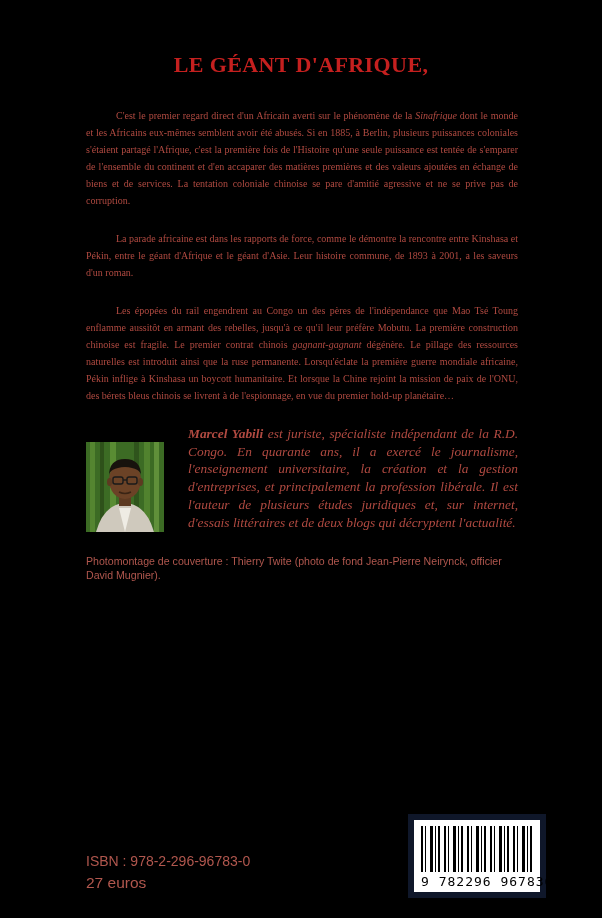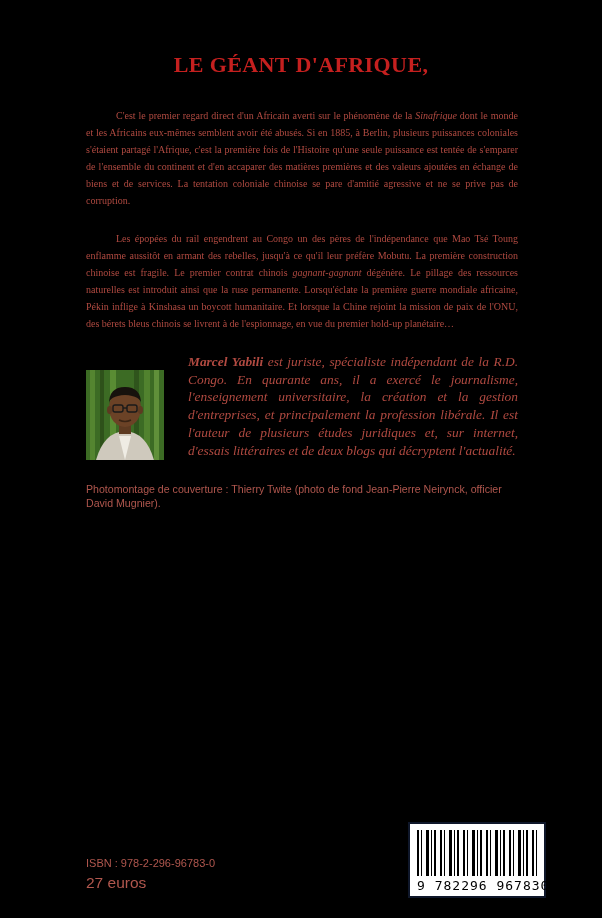--- a/index.html
+++ b/index.html
@@ -61,28 +61,28 @@
     line-height:14px;
     text-align:left;
   }
   
   .isbn-block {
     position:absolute;
     left:86px; bottom:26px;
     font-family:"Liberation Sans", sans-serif;
     color:#b1574e;
   }
-  .isbn-line { font-size:11px; margin-bottom:5px; }
+  .isbn-line { font-size:14px; margin-bottom:5px; }
   .price-line { font-size:15.5px; }
   .barcode-box {
     position:absolute;
     right:56px; bottom:20px;
     width:138px;
     background:#ffffff;
-    border:2px solid #0f172a;
+    border:6px solid #0f172a;
     padding:6px 7px 3px 7px;
     box-sizing:border-box;
     text-align:left;
   }
   .bars {
     height:46px;
     background-color:#fff;
     background-image:repeating-linear-gradient(90deg,
       #000 0px,  #000 2px,  #fff 2px,  #fff 4px,
       #000 4px,  #000 5px,  #fff 5px,  #fff 9px,
@@ -103,20 +103,21 @@
 <body>
 
 <div class="page">
 
   <div class="title">
     <div>LE GÉANT D'AFRIQUE,</div>
   </div>
 
   <div class="content">
     <p><span>C'est le premier regard direct d'un Africain averti sur le phénomène de la </span><span style="font-style: italic;">Sinafrique</span><span> dont le monde et les Africains eux-mêmes semblent avoir été abusés. Si en 1885, à Berlin, plusieurs puissances coloniales s'étaient partagé l'Afrique, c'est la première fois de l'Histoire qu'une seule puissance est tentée de s'emparer de l'ensemble du continent et d'en accaparer des matières premières et des valeurs ajoutées en échange de biens et de services. La tentation coloniale chinoise se pare d'amitié agressive et ne se prive pas de corruption.</span></p>
+    <p><span>La parade africaine est dans les rapports de force, comme le démontre la rencontre entre Kinshasa et Pékin, entre le géant d'Afrique et le géant d'Asie. Leur histoire commune, de 1893 à 2001, a les saveurs d'un roman.</span></p>
     <p><span>Les épopées du rail engendrent au Congo un des pères de l'indépendance que Mao Tsé Toung enflamme aussitôt en armant des rebelles, jusqu'à ce qu'il leur préfère Mobutu. La première construction chinoise est fragile. Le premier contrat chinois </span><span style="font-style: italic;">gagnant-gagnant</span><span> dégénère. Le pillage des ressources naturelles est introduit ainsi que la ruse permanente. Lorsqu'éclate la première guerre mondiale africaine, Pékin inflige à Kinshasa un boycott humanitaire. Et lorsque la Chine rejoint la mission de paix de l'ONU, des bérets bleus chinois se livrent à de l'espionnage, en vue du premier hold-up planétaire…</span></p>
   </div>
 
   <div class="bio-row">
     <div class="author-photo">
       <svg width="78" height="90" viewBox="0 0 78 90" xmlns="http://www.w3.org/2000/svg">
 
         <rect x="0" y="0" width="78" height="90" fill="#3c6b24"></rect>
         <rect x="4" y="0" width="5" height="90" fill="#5a8c33" opacity="0.8"></rect>
         <rect x="14" y="0" width="4" height="90" fill="#2c4f1a" opacity="0.9"></rect>

